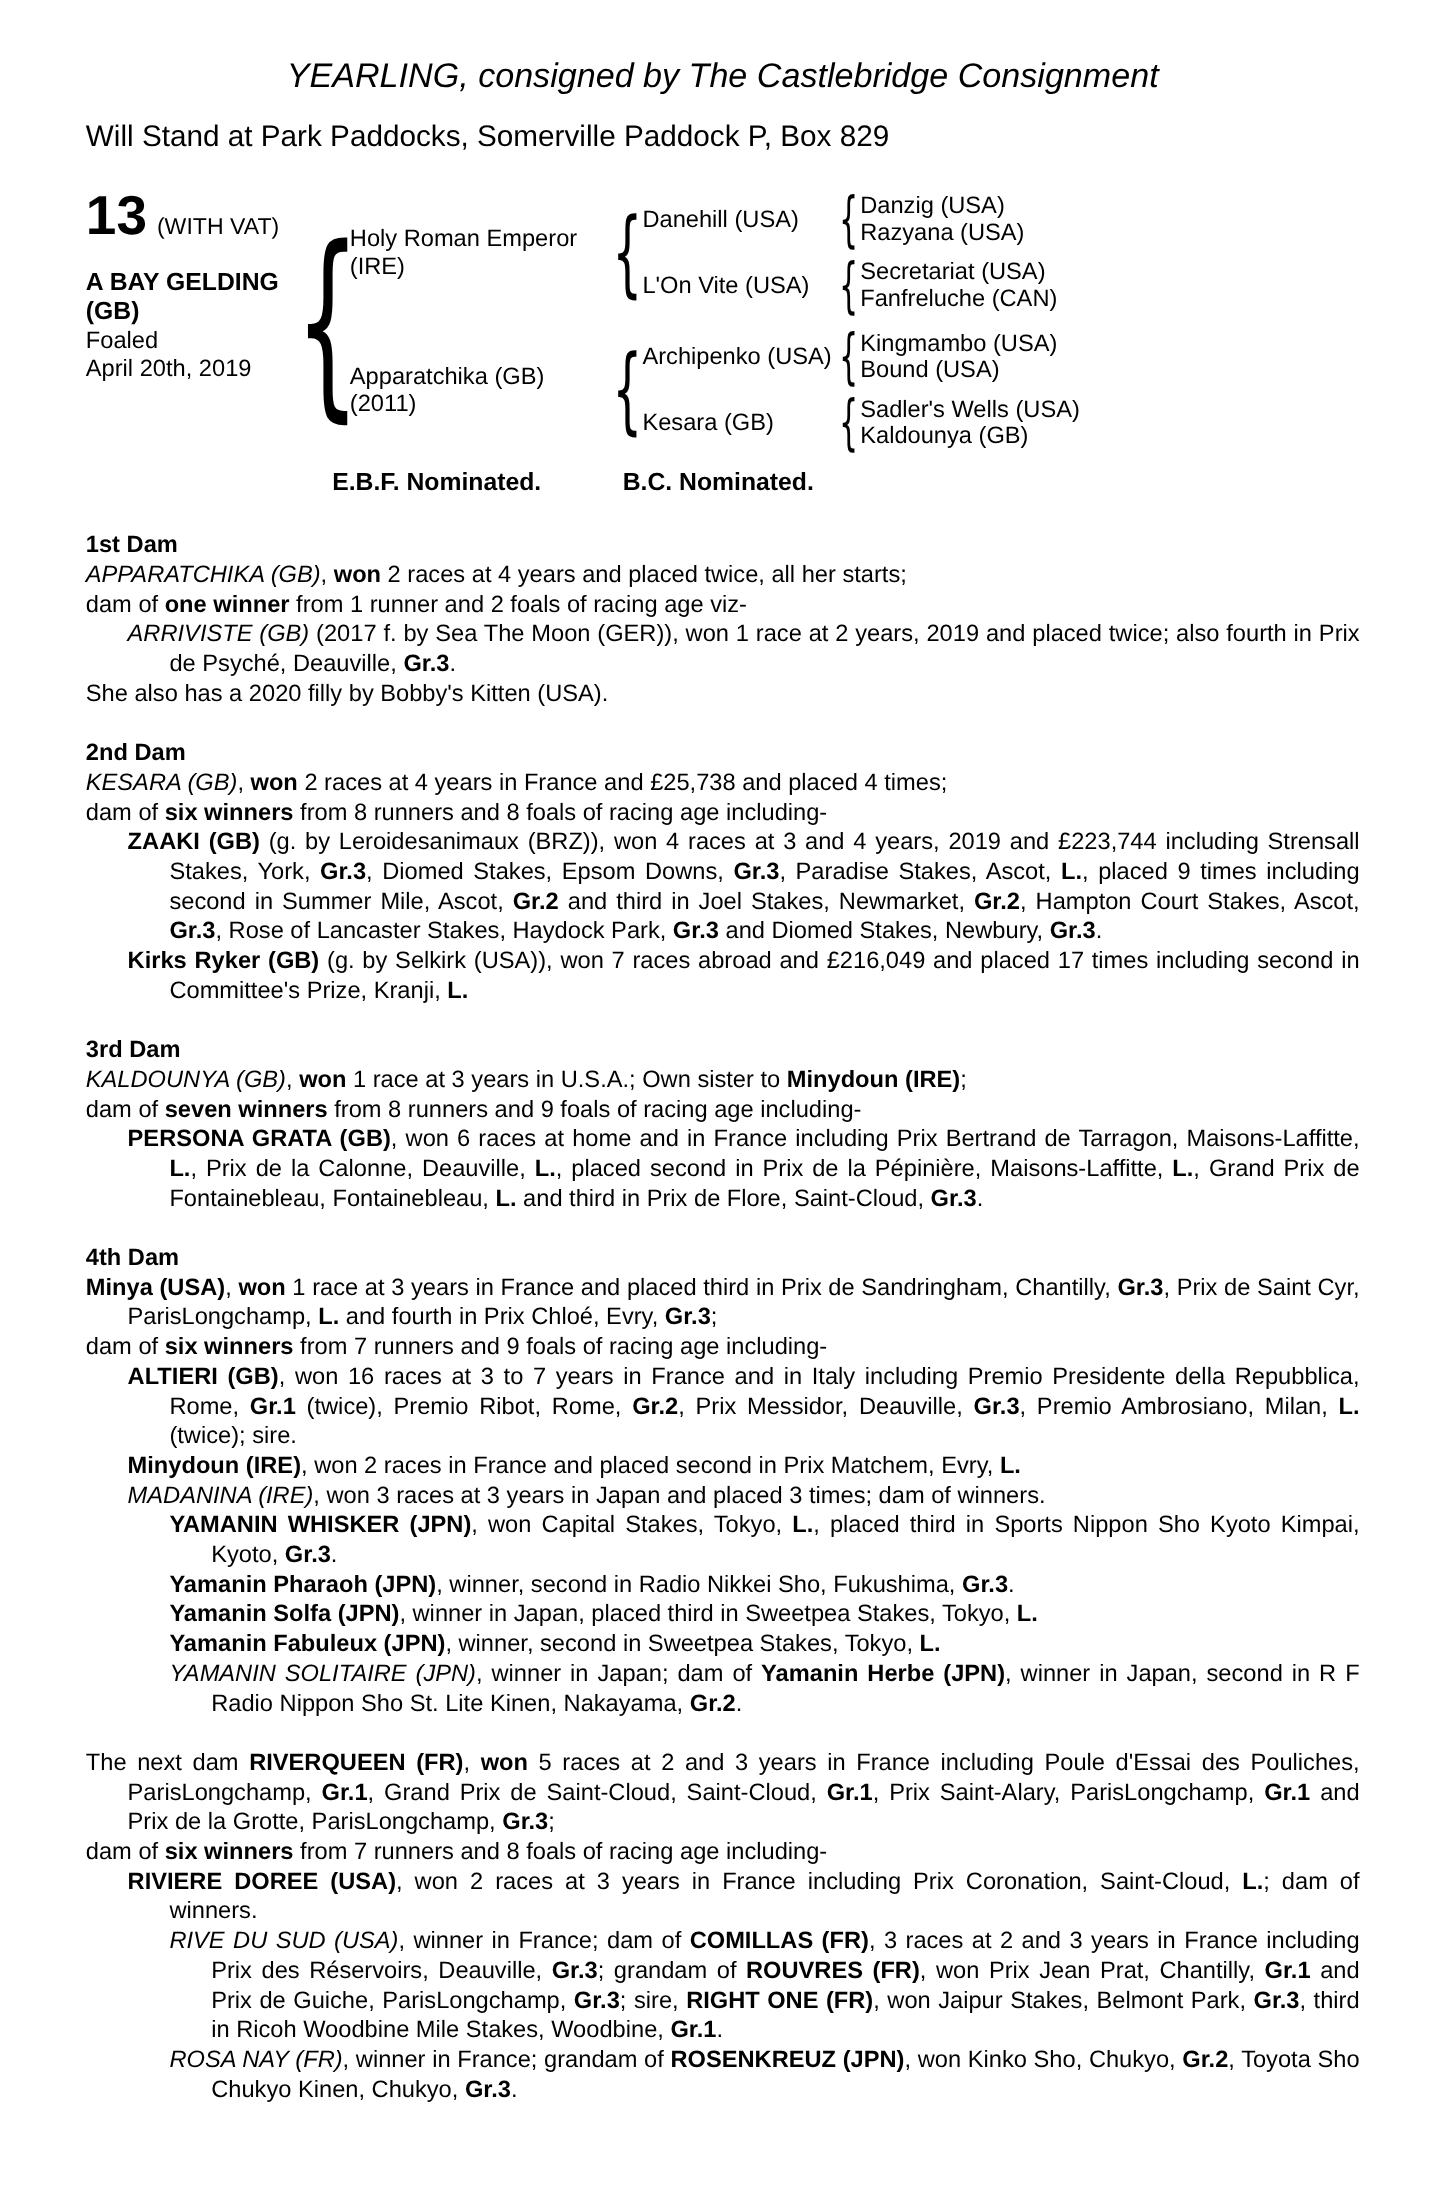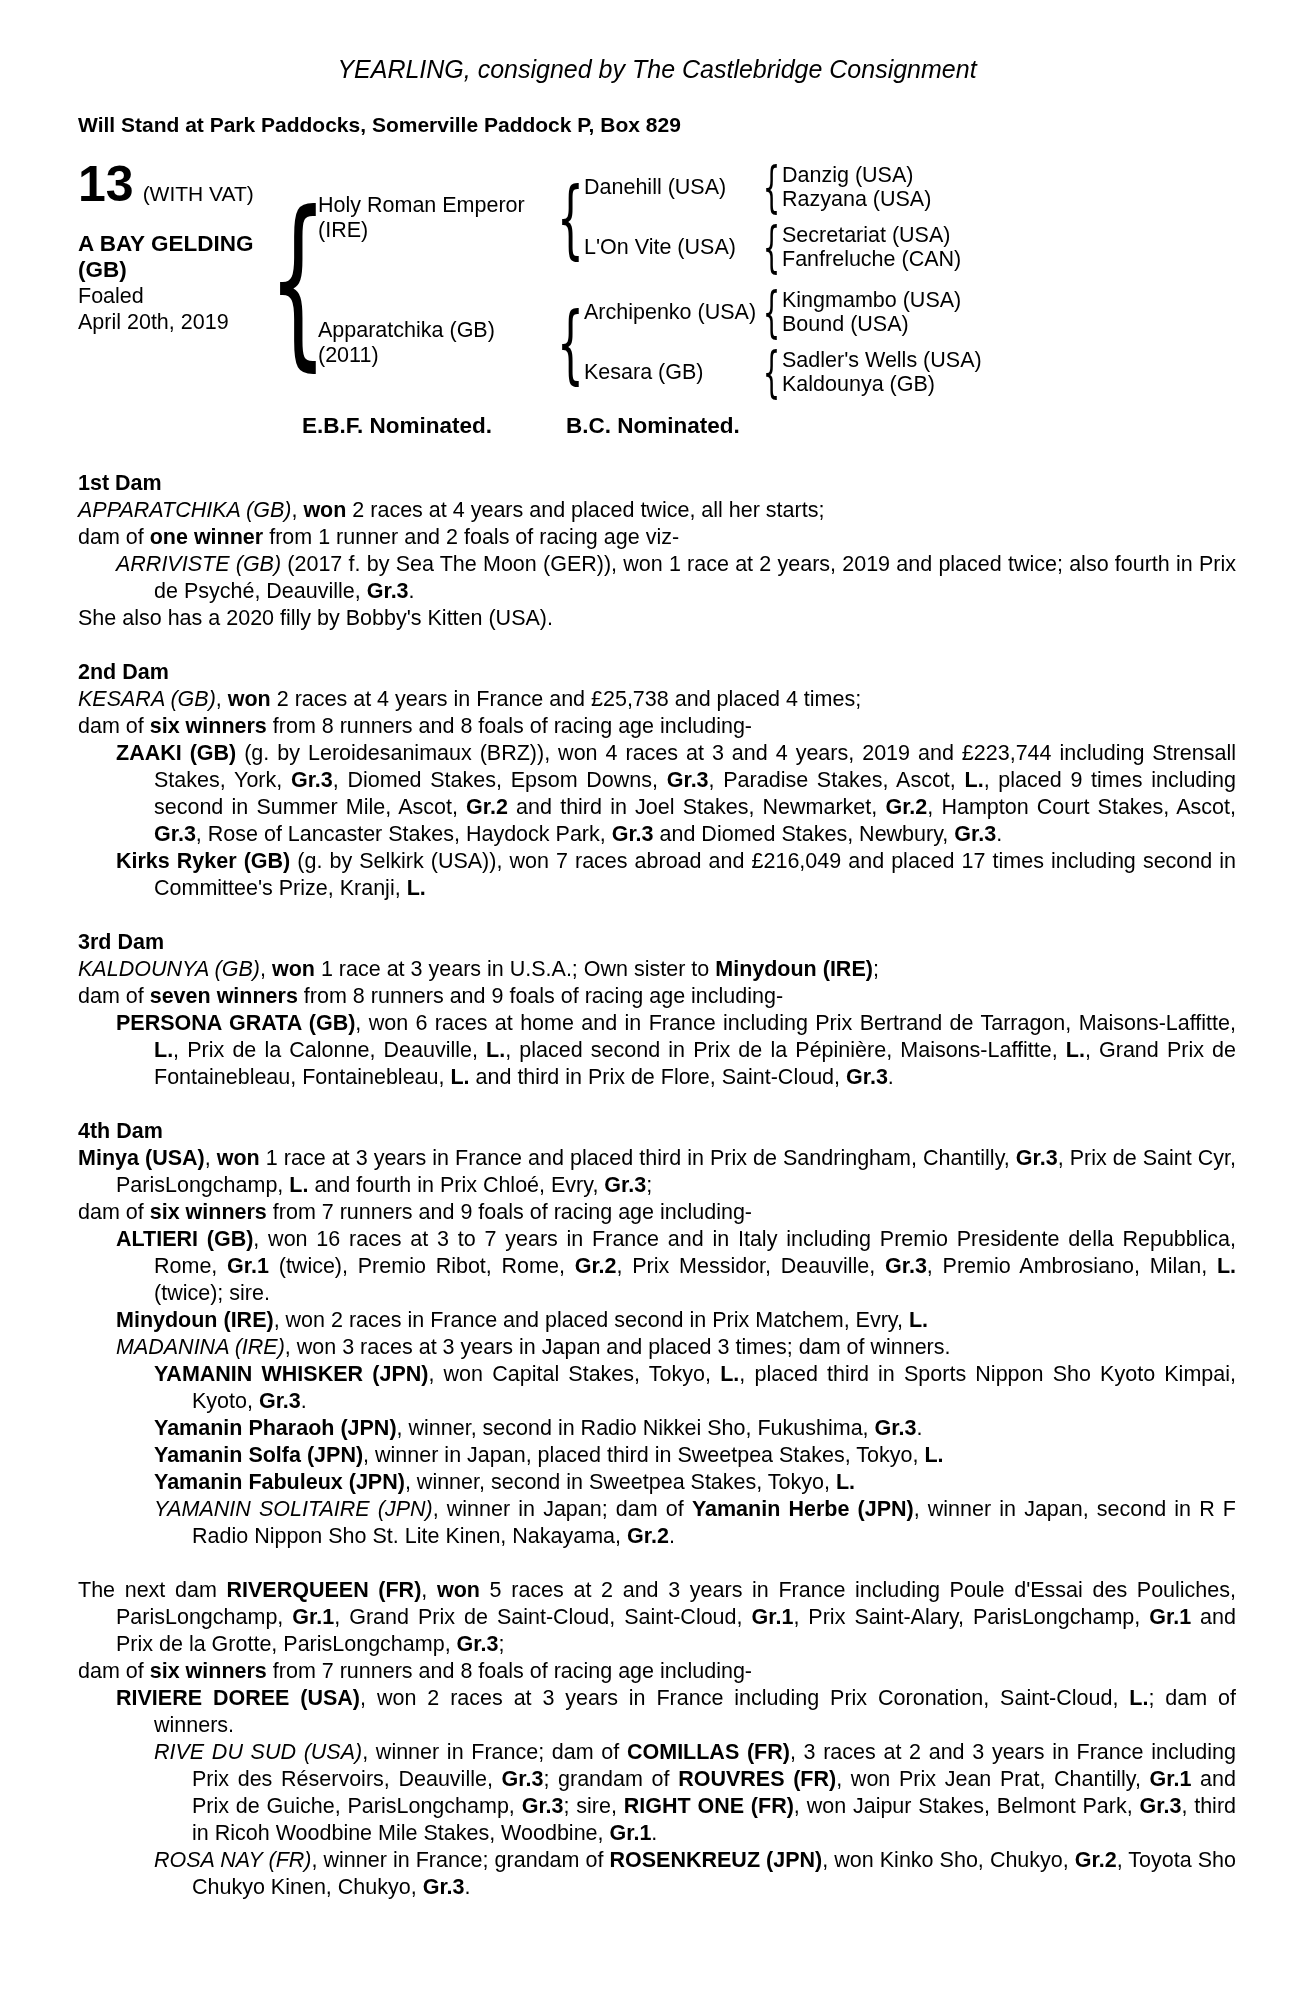--- a/index.html
+++ b/index.html
@@ -9,22 +9,22 @@
     width: 1314px;
     min-height: 2000px;
     margin: 0 auto;
     padding: 54px 78px 40px 78px;
     background: #ffffff;
     color: #000;
     font-family: "Liberation Sans", "DejaVu Sans", sans-serif;
     font-size: 21.5px;
     line-height: 27px;
   }
-  .consignment { text-align: center; font-style: italic; font-size: 25px; line-height: 30px; margin-bottom: 27px; }
-  .stand-line { font-weight: bold; font-size: 21px; margin-bottom: 22px; }
+  .consignment { text-align: center; font-style: italic; font-size: 31px; line-height: 30px; margin-bottom: 27px; }
+  .stand-line { font-weight: normal; font-size: 27px; margin-bottom: 34px; }
 
   .pedigree { display: flex; align-items: stretch; }
   .lot-block { width: 202px; flex: none; padding-top: 4px; }
   .lot-number-row { display: flex; align-items: baseline; gap: 9px; }
   .lot-number { font-size: 50px; font-weight: bold; line-height: 40px; }
   .lot-vat { font-size: 21px; }
   .lot-desc { margin-top: 24px; font-weight: bold; font-size: 22.5px; line-height: 26px; }
   .lot-foaled { font-size: 21.5px; line-height: 26px; }
 
   .brace { flex: none; display: flex; align-items: center; justify-content: center; font-family: "DejaVu Sans", sans-serif; }

